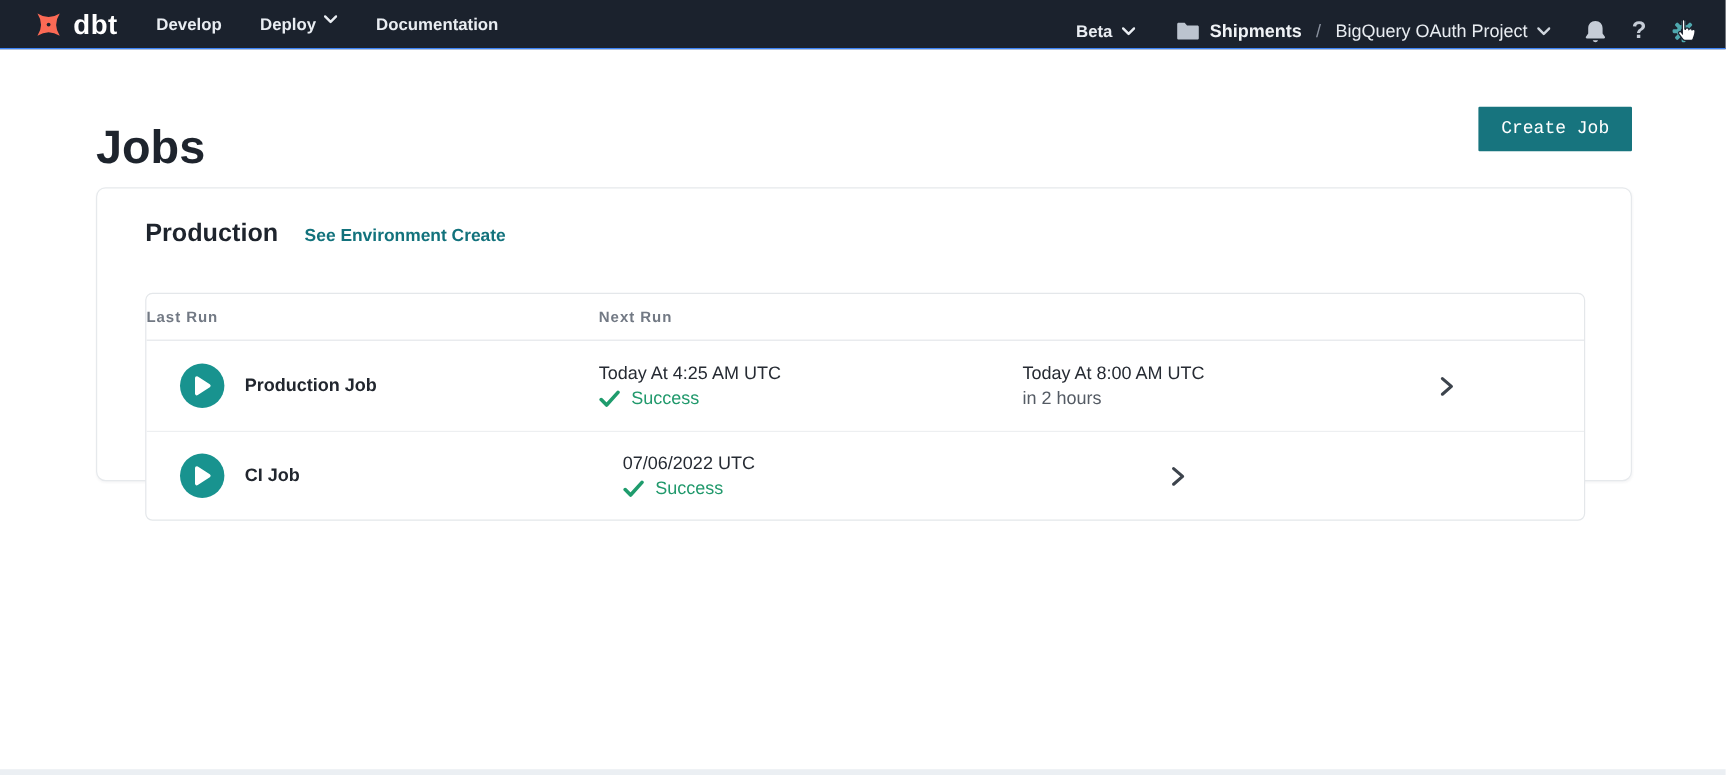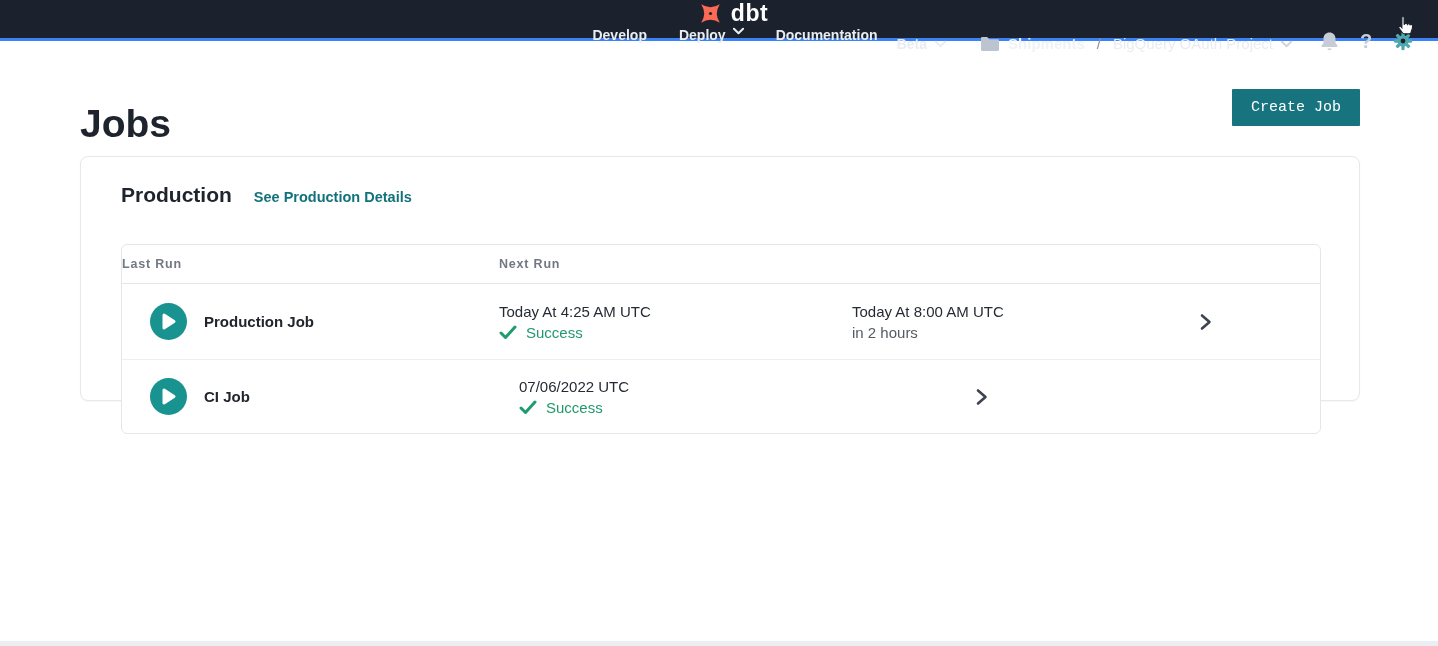--- a/index.html
+++ b/index.html
@@ -3,30 +3,30 @@
 <meta charset="utf-8">
 <style>
   * { margin:0; padding:0; box-sizing:border-box; }
   html,body { width:1438px; height:646px; overflow:hidden; background:#ffffff;
     font-family:"Liberation Sans","DejaVu Sans",sans-serif; }
 
   
   .navbar {
     position:absolute; left:0; top:0; width:1438px; height:41px;
     background:#1b222d; display:flex; align-items:center;
-    color:#e6eaef; border-bottom:3px solid #3b82f6;flex-direction:column;
+    color:#e6eaef; border-bottom:1px solid #3b82f6;
   }
   .brand { display:flex; align-items:center; margin-left:27px; gap:7px; }
   .brand-mark { width:27px; height:27px; display:block; }
   .brand-text { font-size:23px; font-weight:700; color:#ffffff; letter-spacing:.5px; }
   .nav-links { display:flex; align-items:center; margin-left:32px; gap:32px; }
   .nav-link { display:flex; align-items:flex-start; gap:7px; font-size:14px; font-weight:700;
     color:#e9edf2; cursor:pointer; }
   .caret { display:inline-block; width:11px; height:8px; }
-  .nav-right { position:absolute; right:24px; top:0; height:52px; display:flex; align-items:flex-end;margin-left:25px; }
+  .nav-right { position:absolute; right:24px; top:0; height:52px; display:flex; align-items:center;margin-left:25px; }
   .beta { display:flex; align-items:center; gap:8px; font-size:14px; font-weight:700; margin-right:34px; }
   .crumb { display:flex; align-items:center; gap:8px; font-size:15px; }
   .crumb .account { font-weight:700; color:#f0f3f6; }
   .crumb .slash { color:#8b93a0; margin:0 4px; }
   .crumb .project { font-weight:400; color:#e9edf2; }
   .nav-icons { display:flex; align-items:center; gap:15px; margin-left:26px; }
   .nav-icon { width:22px; height:22px; display:flex; align-items:center; justify-content:center; cursor:pointer; }
   .help-glyph { font-size:20px; font-weight:700; color:#c6cdd7; line-height:1; }
 
   
@@ -160,21 +160,21 @@
 <svg class="cursor" viewBox="0 0 17 21">
   <path d="M5.5 1.2 c.9 0 1.6.7 1.6 1.6 v6.4 c0 .2.3.3.4.1 .2-.6.8-1 1.4-1 .7 0 1.3.5 1.5 1.1 .2-.3.7-.6 1.2-.6 .7 0 1.3.4 1.5 1 .2-.2.6-.4 1-.4 .9 0 1.5.7 1.5 1.5 0 3.2-1 4.3-1.5 6.4 -.2.9-.9 1.4-1.8 1.4 h-5.2 c-.7 0-1.3-.3-1.7-.9 l-3.3-4.4 c-.5-.6-.4-1.4.2-1.9 .5-.4 1.3-.3 1.7.2 l.9 1.1 V2.8 c0-.9.7-1.6 1.6-1.6 Z" fill="#ffffff" stroke="#1b222d" stroke-width="1.1"></path>
 </svg>
 
 <div class="page-title">Jobs</div>
 <button class="create-btn">Create Job</button>
 
 <div class="card">
   <div class="card-head">
     <span class="env-name">Production</span>
-    <a class="env-link">See Production Details</a>
+    <a class="env-link">See Environment Create</a>
   </div>
 
   <div class="table">
     <div class="t-head">
       <span class="th">Last Run</span>
       <span class="th">Next Run</span>
       <span class="th"></span>
     </div>
 
     <div class="t-row r1">

